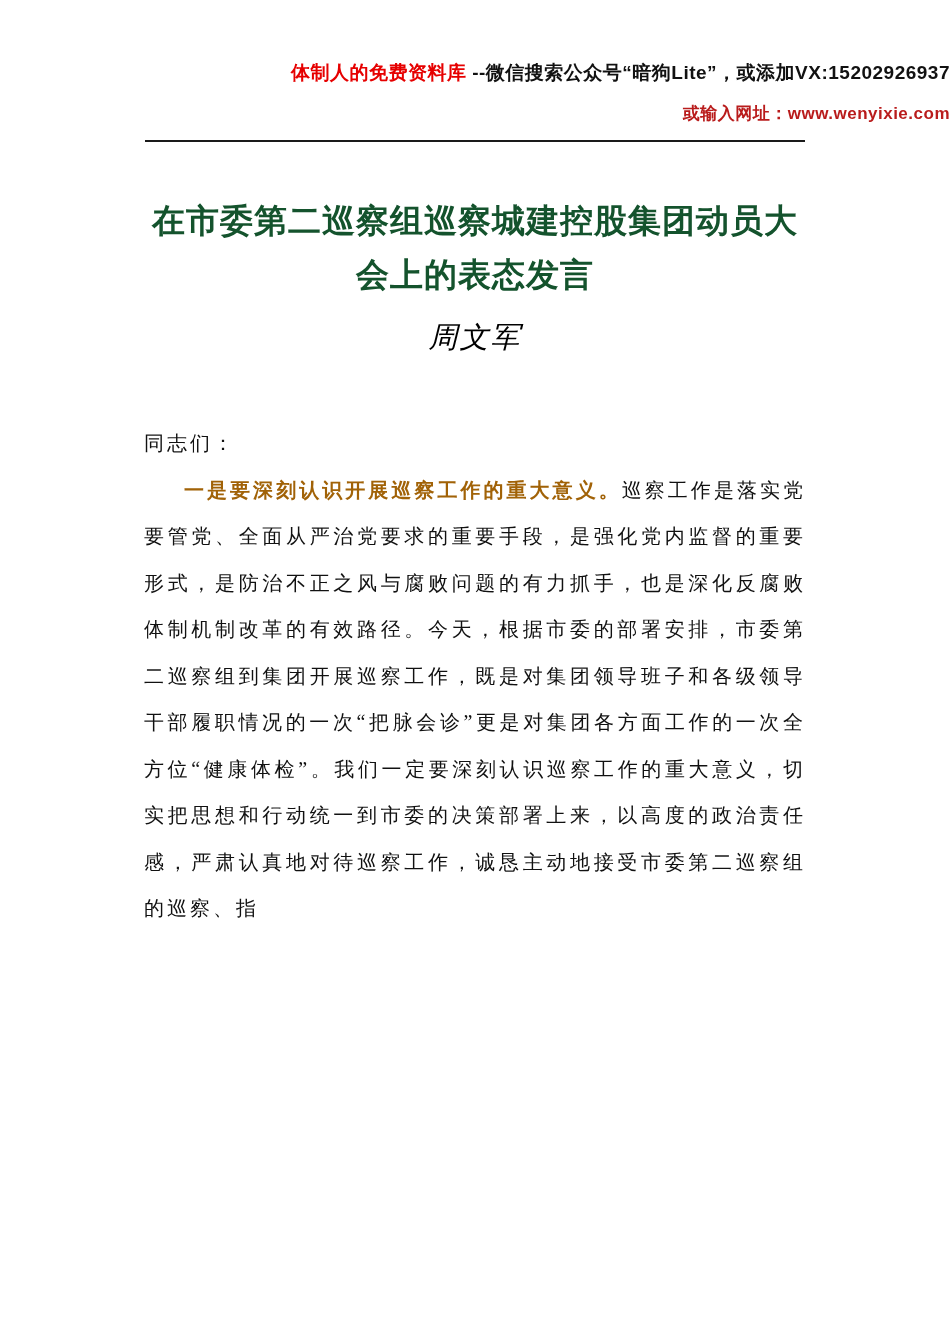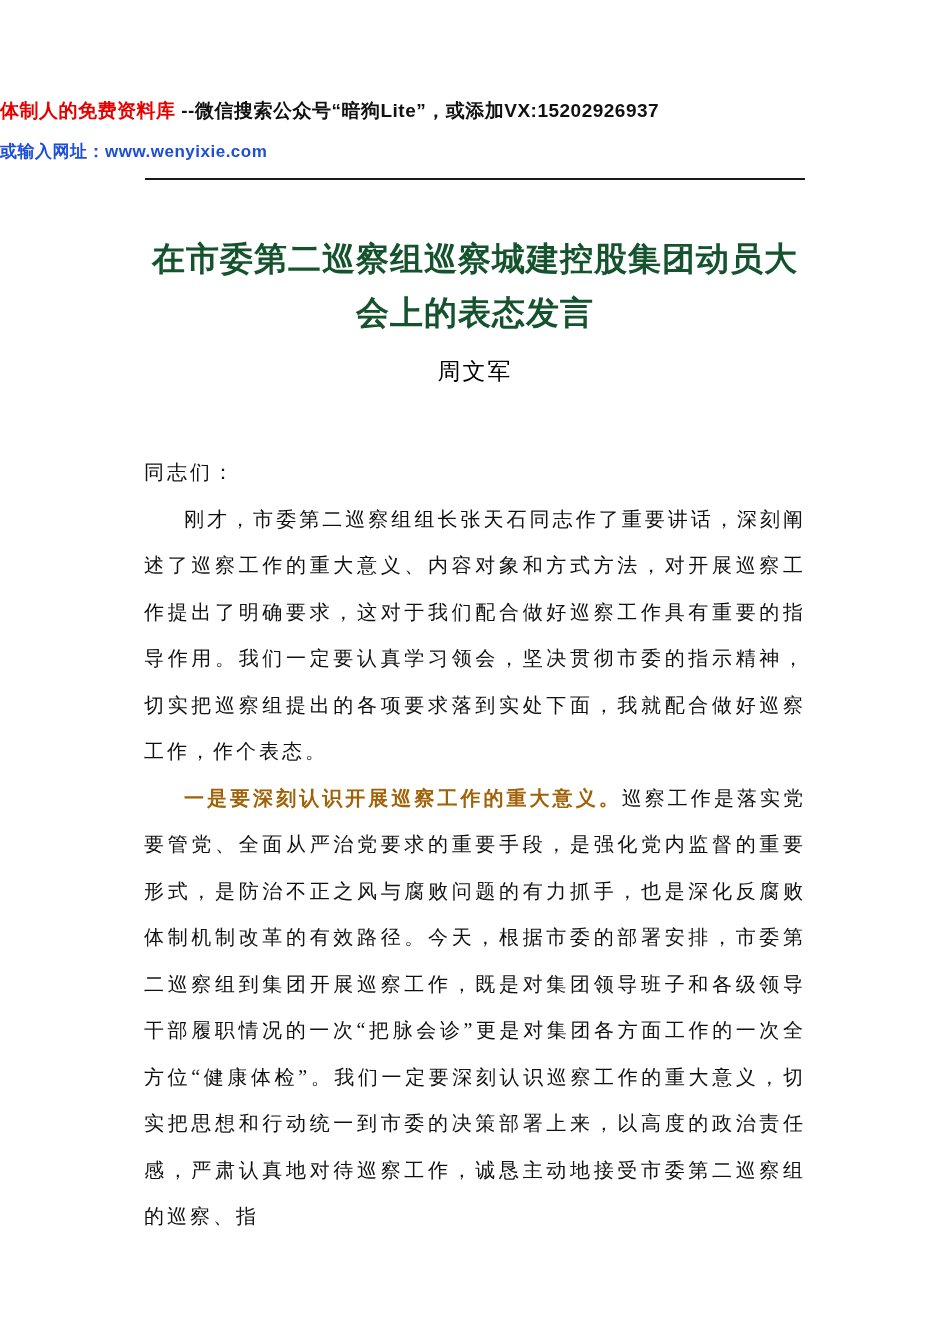--- a/index.html
+++ b/index.html
@@ -12,39 +12,39 @@
     width: 950px;
     height: 1344px;
     margin: 0 auto;
     background: #ffffff;
     overflow: hidden;
     font-family: "Liberation Serif", "DejaVu Serif", serif;
     color: #1a1a1a;
   }
   
   .header {
-    padding-top: 98px;
-    text-align: left;
+    padding-top: 60px;
+    text-align: right;
     font-family: "Liberation Sans", "DejaVu Sans", sans-serif;
   }
   .header-line1 {
     font-size: 19px;
     font-weight: bold;
     color: #111111;
     letter-spacing: 0.5px;
     white-space: nowrap;
   }
   .brand-red {
     color: #e60000;
   }
   .header-line2 {
     margin-top: 16px;
     font-size: 17px;
     font-weight: bold;
-    color: #1d4ed8;
+    color: #b91c1c;
     letter-spacing: 0.5px;
   }
   .header-rule {
     width: 660px;
     margin: 15px auto 0 auto;
     border: none;
     border-bottom: 2px solid #1a1a1a;
     height: 0;
   }
   
@@ -54,21 +54,22 @@
     text-align: center;
     font-size: 33px;
     font-weight: bold;
     line-height: 54px;
     letter-spacing: 1px;
     color: #14532d;
   }
   .doc-author {
     margin-top: 16px;
     text-align: center;
-    font-size: 23px;
+    font-size: 29px;
+    font-style: italic;
     color: #000000;
     letter-spacing: 2px;
   }
   
   .doc-body {
     width: 662px;
     margin: 62px auto 0 auto;
     font-size: 20px;
     line-height: 46.5px;
     letter-spacing: 3px;
@@ -99,17 +100,16 @@
     <div class="header-line2">或输入网址：www.wenyixie.com</div>
     <div class="header-rule"></div>
   </div>
 
   <h1 class="doc-title">在市委第二巡察组巡察城建控股集团动员大会上的表态发言</h1>
 
   <div class="doc-author">周文军</div>
 
   <div class="doc-body">
     <p class="para no-indent">同志们：</p>
-    <p class="para">刚才，市委第二巡察组组长张天石同志作了重要讲话，深刻阐述了巡察工作的重大意义、内容对象和方式方法，对开展巡察工作提出了明确要求，这对于我们配合做好巡察工作具有重要的指导作用。我们一定要认真学习领会，坚决贯彻市委的指示精神，切实把巡察组提出的各项要求落到实处下面，我就配合做好巡察工作，作个表态。</p>
     <p class="para"><span class="para-lead-bold">一是要深刻认识开展巡察工作的重大意义。</span><span>巡察工作是落实党要管党、全面从严治党要求的重要手段，是强化党内监督的重要形式，是防治不正之风与腐败问题的有力抓手，也是深化反腐败体制机制改革的有效路径。今天，根据市委的部署安排，市委第二巡察组到集团开展巡察工作，既是对集团领导班子和各级领导干部履职情况的一次“把脉会诊”更是对集团各方面工作的一次全方位“健康体检”。我们一定要深刻认识巡察工作的重大意义，切实把思想和行动统一到市委的决策部署上来，以高度的政治责任感，严肃认真地对待巡察工作，诚恳主动地接受市委第二巡察组的巡察、指</span></p>
   </div>
 
 </div>
 
 </body></html>

